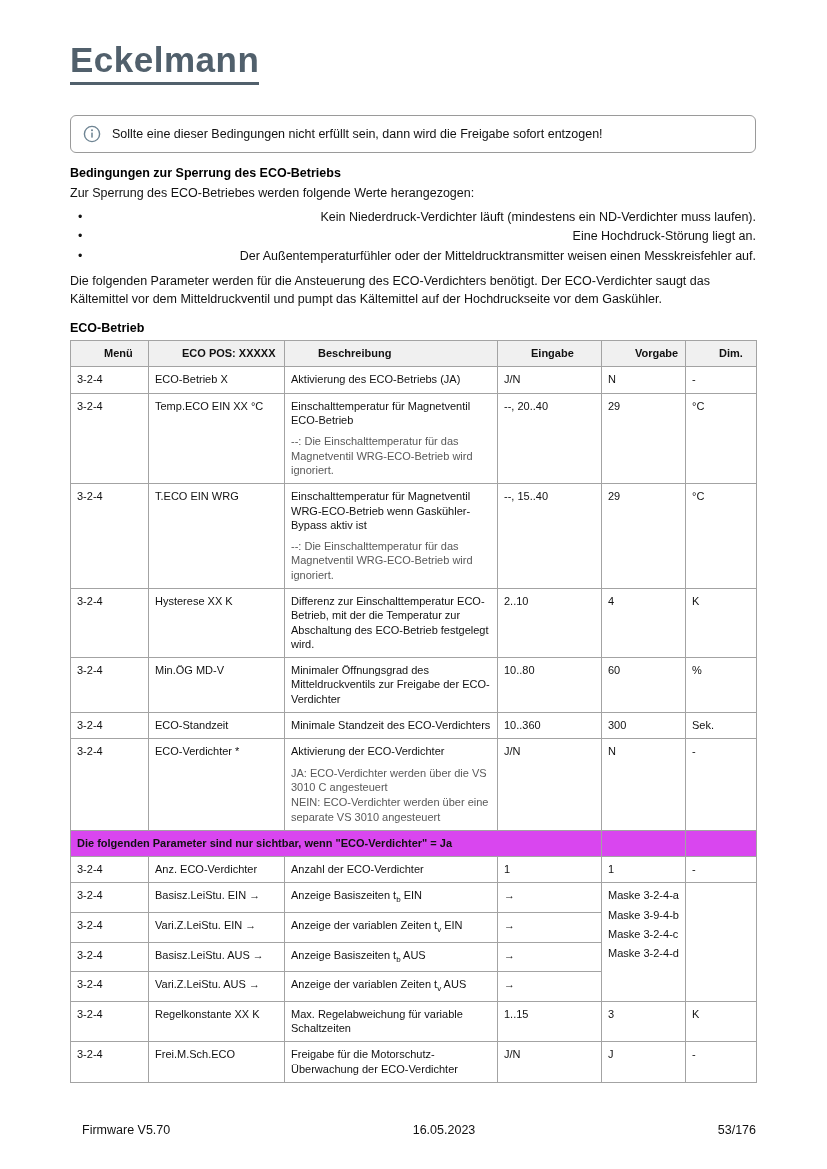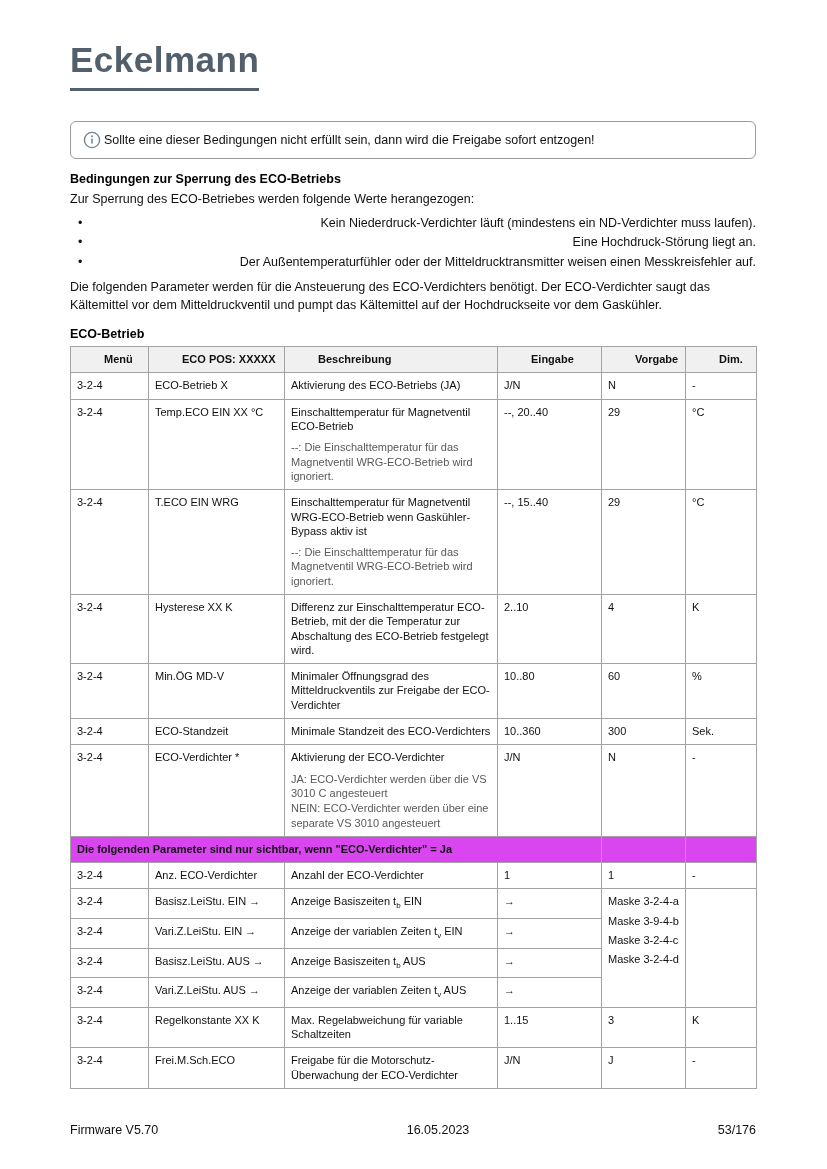--- a/index.html
+++ b/index.html
@@ -8,32 +8,32 @@
     width: 827px; height: 1169px;
     background: #ffffff;
     font-family: "Liberation Sans", sans-serif;
     color: #111;
     position: relative;
     overflow: hidden;
   }
   .page { padding: 42px 71px 0 70px; }
 
   
-  .logo-wrap { display: inline-block; border-bottom: 3px solid #51606c; padding-bottom: 11px; }
+  .logo-wrap { display: inline-block; border-bottom: 3px solid #51606c; padding-bottom: 5px; }
   .logo {
     font-size: 35px; font-weight: 700; color: #51606c; letter-spacing: 0.5px; line-height: 1;
   }
 
   
   .notice {
     margin-top: 30px;
     border: 1px solid #9a9a9a;
     border-radius: 6px;
     padding: 9px 12px;
-    display: flex; align-items: center; gap: 3px;
+    display: flex; align-items: center; gap: 11px;
     font-size: 12.5px;
   }
   .notice .icon { flex: 0 0 auto; display: flex; }
 
   
   h3 { font-size: 12.5px; margin: 13px 0 5px; font-weight: 700; color: #000; }
   p.body { font-size: 12.5px; margin: 4px 0 6px; line-height: 1.4; }
   ul.bullets { list-style: none; margin: 2px 0 8px; padding: 0 0 0 8px; font-size: 12.5px; }
   ul.bullets li { position: relative; padding-left: 13px; margin: 3px 0; line-height: 1.35; text-align: right; }
   ul.bullets li::before { content: "•"; position: absolute; left: 0; top: 0; }
@@ -54,21 +54,21 @@
   td p { margin: 0 0 7px; }
   td p:last-child { margin-bottom: 0; }
   td p.tight { margin-bottom: 1px; }
   .note { color: #595959; }
   tr.subheader td { background: #d946ef; font-weight: 700; }
   .maske div { margin-bottom: 5px; }
   sub.tsub { font-size: 8px; }
 
   
   .footer {
-    position: absolute; left: 70px; right: 71px; bottom: 32px;
+    position: absolute; left: 82px; right: 71px; bottom: 32px;
     display: flex; justify-content: space-between; align-items: baseline;
     font-size: 12.5px;
   }
 </style>
 </head>
 <body>
 
 <div class="page">
 
   <div class="logo-wrap">

